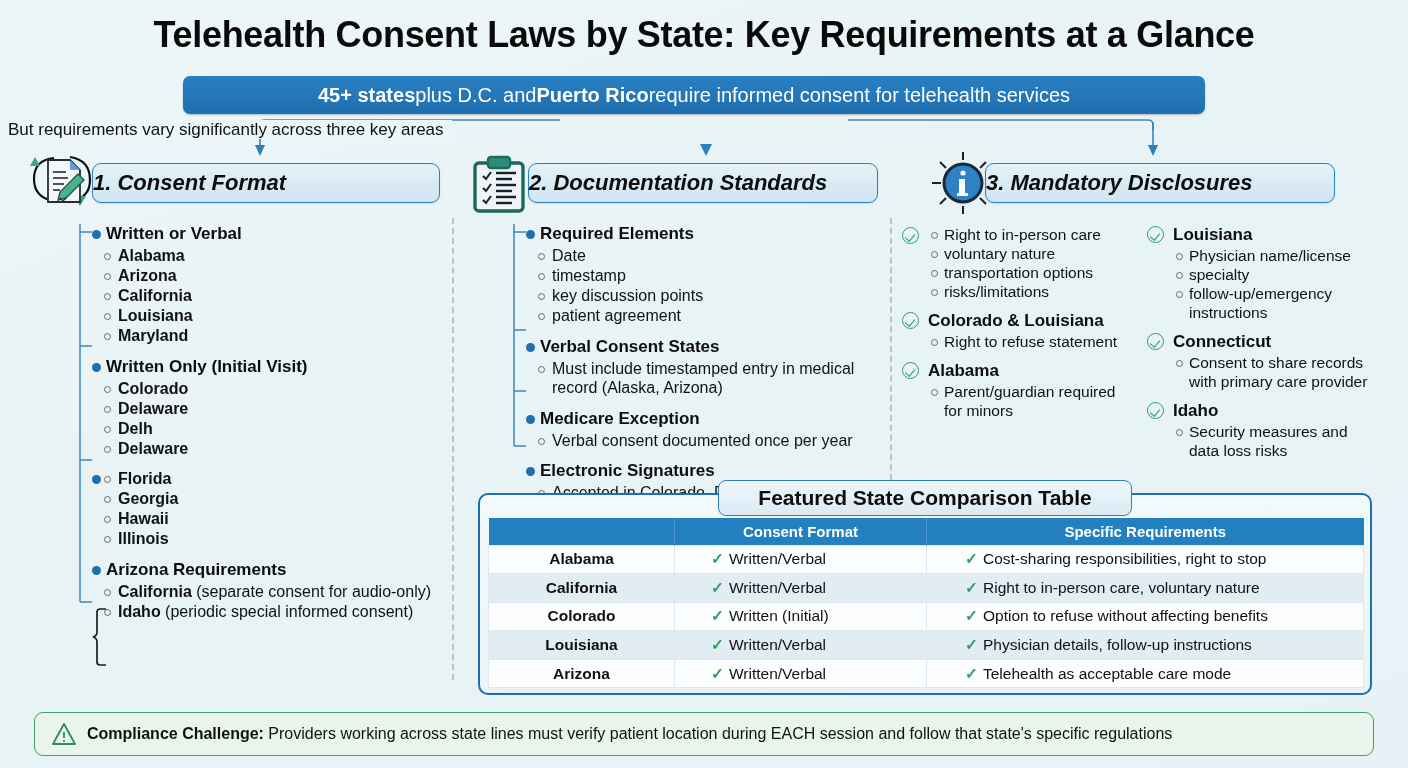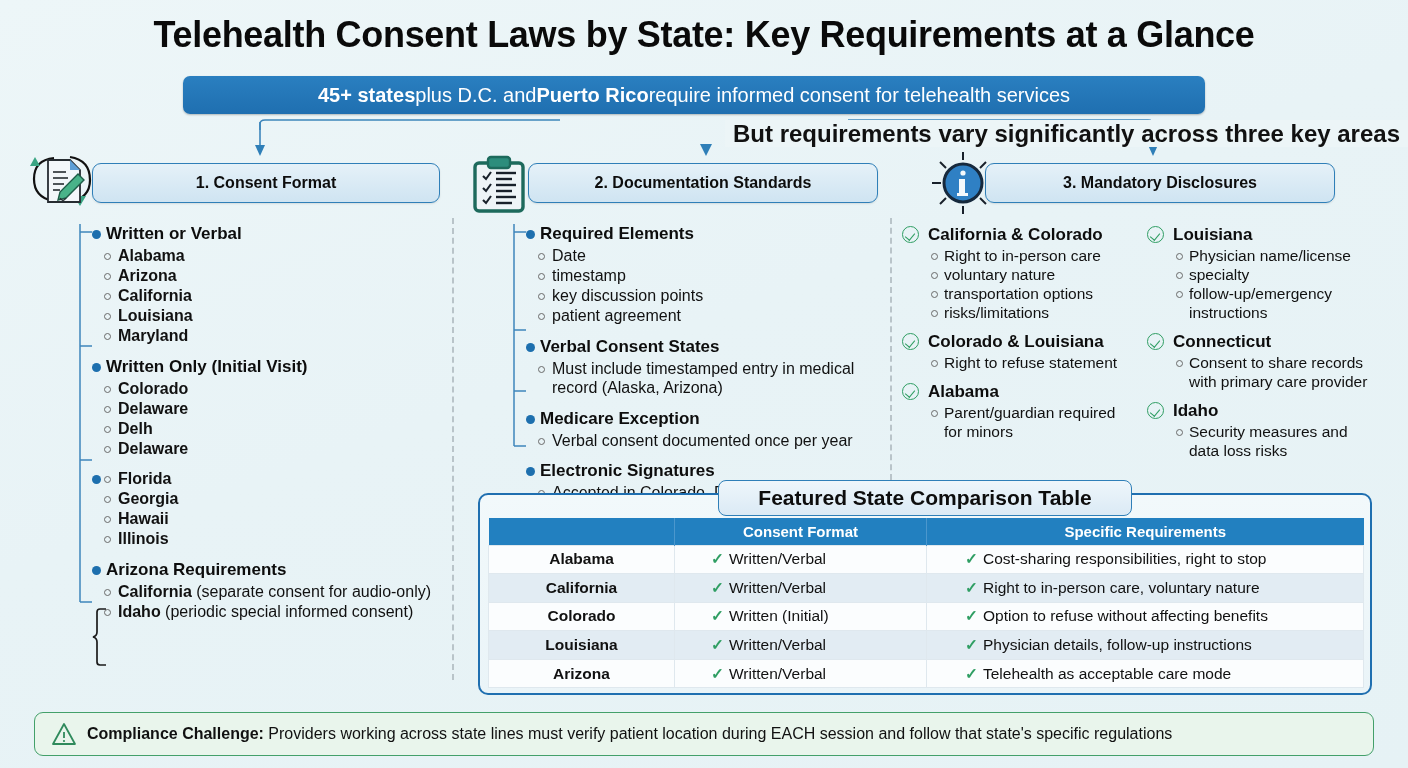--- a/index.html
+++ b/index.html
@@ -31,37 +31,37 @@
     border-radius:7px;
     box-shadow:0 1px 2px rgba(0,0,0,.25);
     display:flex; align-items:center; justify-content:center;
     color:#ffffff; font-size:20px; white-space:nowrap;
   }
   .hero b{font-weight:bold;}
 
   
   .subline{
     position:absolute; top:120px; left:0; width:1408px;
-    text-align:right; font-size:24px; color:#111; font-weight:bold;
+    text-align:left; font-size:17px; color:#111; font-weight:normal;
   }
   .subline span{background:#ecf5f7; padding:0 8px; position:relative; z-index:2;}
   .connector{position:absolute; top:118px; left:0; width:1408px; height:48px; z-index:1;}
 
   
   .colhead{
     position:absolute; height:40px;
     background:linear-gradient(180deg,#e5f1f8 0%,#cfe4f2 100%);
     border:1.6px solid #2f7fb8;
     border-radius:9px;
     display:flex; align-items:center;
     box-shadow:0 1px 2px rgba(0,0,0,.10);
   }
   .colhead .t{
-    width:100%; text-align:center;
-    font-size:16px; font-weight:bold; color:#0d0d0d;
+    width:100%; 
+    font-size:22px; font-weight:bold; color:#0d0d0d;font-style:italic;
   }
   #ch1{ left:92px;  top:163px; width:348px; }
   #ch2{ left:528px; top:163px; width:350px; }
   #ch3{ left:985px; top:163px; width:350px; }
 
   
   .icon-doc {position:absolute; left:26px;  top:152px; width:74px; height:62px;}
   .icon-clip{position:absolute; left:470px; top:155px; width:58px; height:62px;}
   .icon-info{position:absolute; left:928px; top:152px; width:70px; height:62px;}
 
@@ -375,21 +375,20 @@
       <ul class="sub">
         <li>Accepted in Colorado, Delaware</li>
       </ul>
     </div>
   </div>
 
   <div id="col3">
     <div class="c3col">
       <div class="c3grp">
         <span class="chk"></span>
-        <div class="c3head">California &amp; Colorado</div>
         <ul class="c3sub">
           <li>Right to in-person care</li>
           <li>voluntary nature</li>
           <li>transportation options</li>
           <li>risks/limitations</li>
         </ul>
       </div>
       <div class="c3grp">
         <span class="chk"></span>
         <div class="c3head">Colorado &amp; Louisiana</div>

